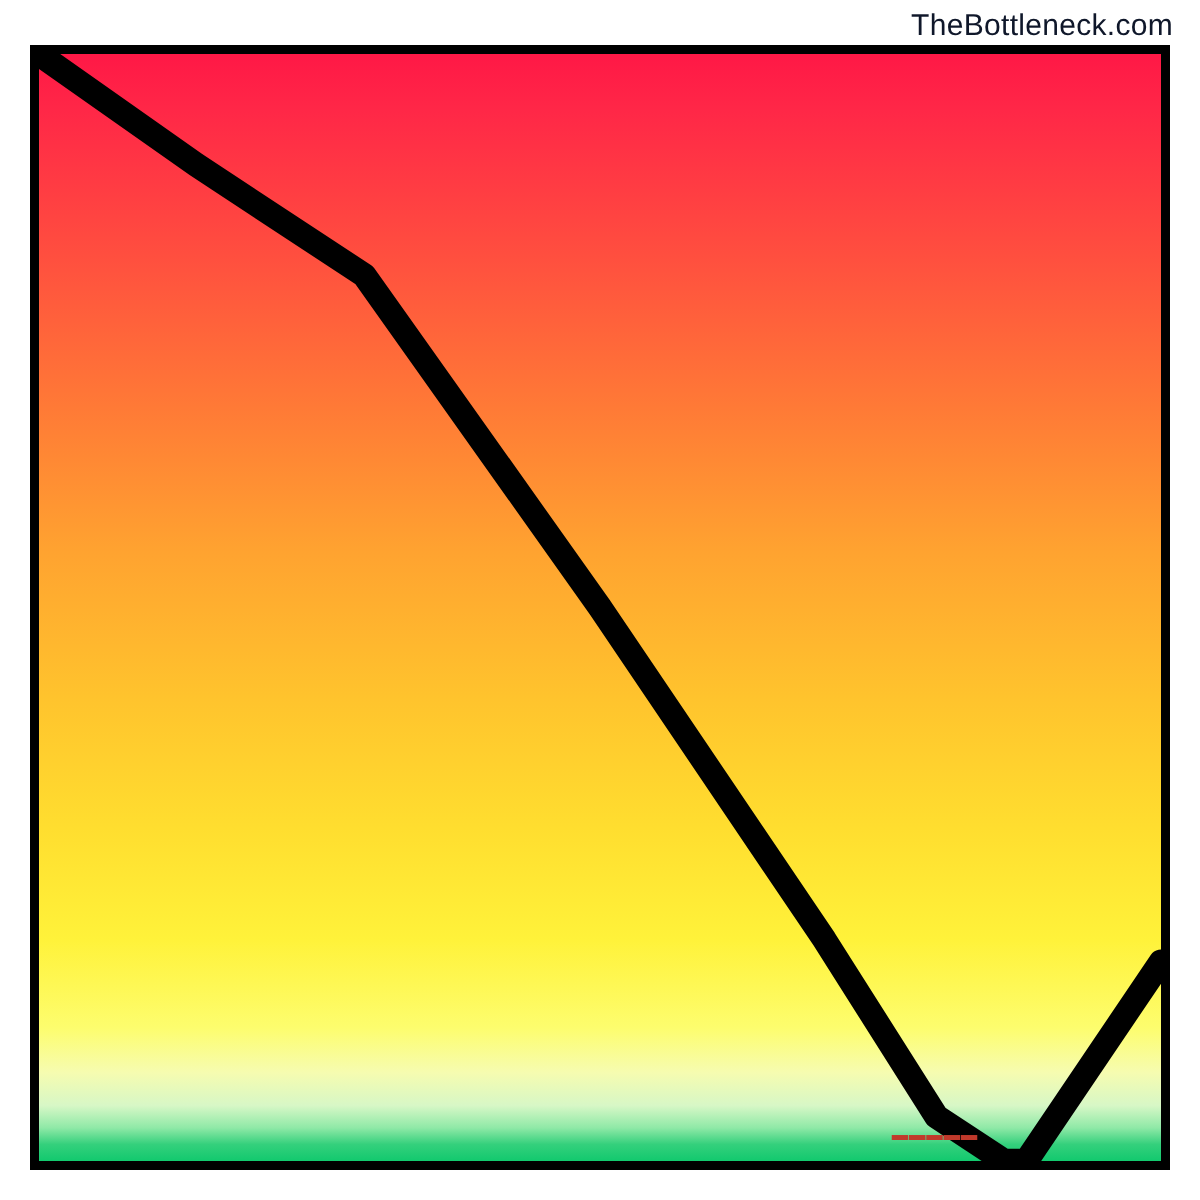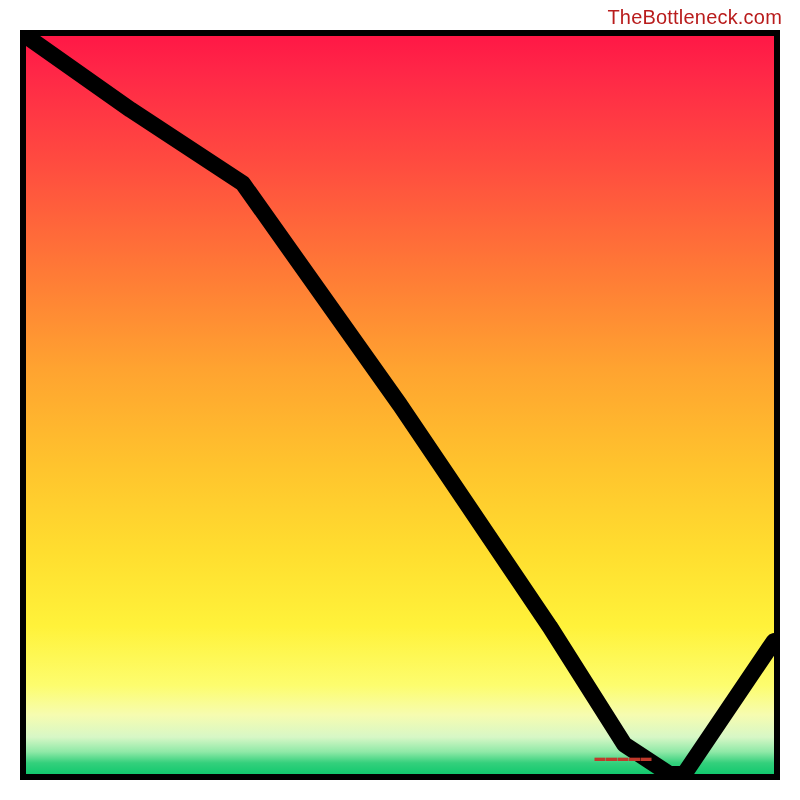--- a/index.html
+++ b/index.html
@@ -8,21 +8,21 @@
     width: 800px;
     height: 800px;
     background: #ffffff;
     position: relative;
     font-family: Arial, Helvetica, sans-serif;
   }
   .watermark {
     position: absolute;
     top: 6px;
     right: 18px;
-    color: #b91c1c;
+    color: #0f172a;
     font-size: 20px;
     font-weight: 500;
     letter-spacing: 0.2px;
   }
   .plot-frame {
     position: absolute;
     left: 20px;
     top: 30px;
     width: 760px;
     height: 750px;

